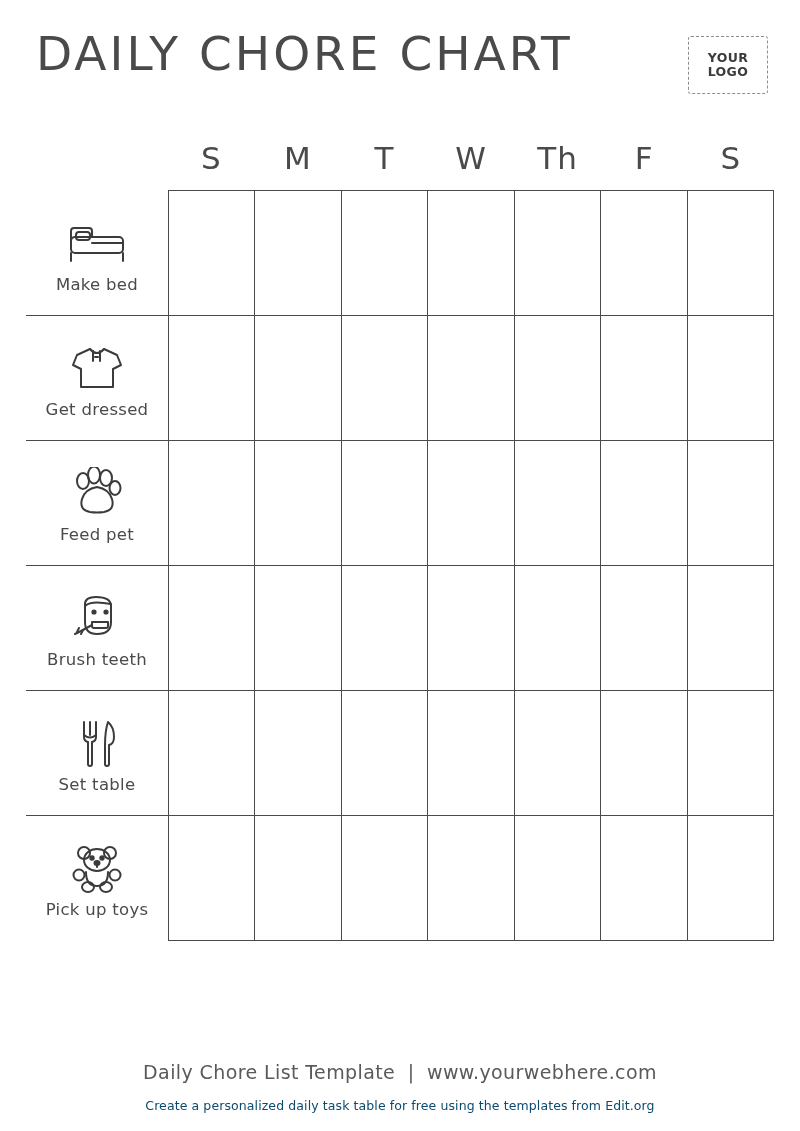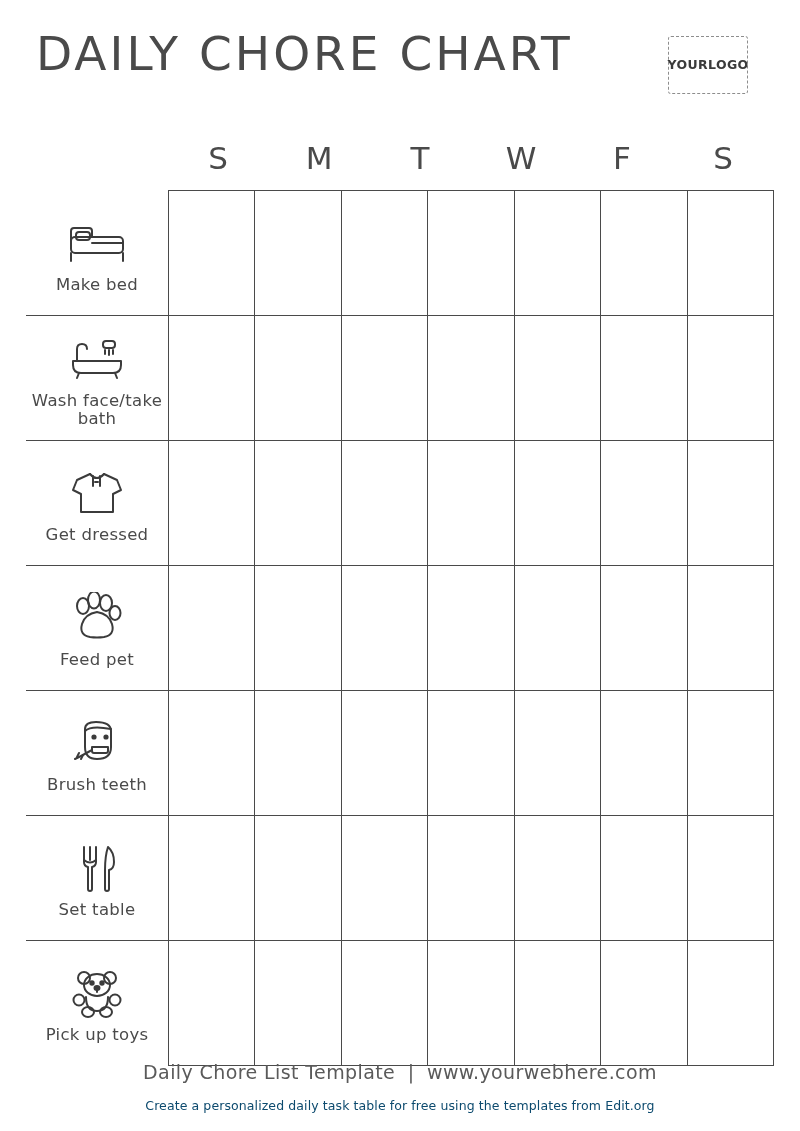--- a/index.html
+++ b/index.html
@@ -38,28 +38,28 @@
     top: 0px;
     font-family: "DejaVu Sans", sans-serif;
     font-size: 47px;
     letter-spacing: 3px;
     color: #4a4a4a;
     font-weight: 400;
     white-space: nowrap;
   }
   .logo-box {
     position: absolute;
-    right: 52px;
+    right: 32px;
     top: 10px;
     width: 78px;
     height: 56px;
     border: 1.5px dashed #8d8d8d;
     border-radius: 3px;
     display: flex;
-    flex-direction: row;
+    flex-direction: column;
     align-items: center;
     justify-content: center;
     line-height: 1.12;
   }
   .logo-box span {
     font-size: 12.5px;
     font-weight: bold;
     letter-spacing: 0.4px;
     color: #3b3b3b;
   }
@@ -161,20 +161,21 @@
       <span>YOUR</span>
       <span>LOGO</span>
     </div>
   </div>
 
   <div class="days">
     <div class="day">S</div>
     <div class="day">M</div>
     <div class="day">T</div>
     <div class="day">W</div>
+    <div class="day">Th</div>
     <div class="day">F</div>
     <div class="day">S</div>
   </div>
 
   <table class="chart">
     <tbody>
 
       <tr>
         <td class="label-cell">
           <div class="chore">
@@ -192,43 +193,20 @@
         </td>
         <td></td>
         <td></td>
         <td></td>
         <td></td>
         <td></td>
         <td></td>
         <td></td>
       </tr>
 
-      <tr>
-        <td class="label-cell">
-          <div class="chore">
-            <div class="icon">
-              <svg width="64" height="48" viewBox="0 0 64 48" fill="none" stroke="#3b3b3b" stroke-width="2" stroke-linecap="round" stroke-linejoin="round">
-                <path d="M8 26 L56 26 L56 30 Q56 38 48 38 L16 38 Q8 38 8 30 Z"></path>
-                <path d="M14 38 L12 43 M50 38 L52 43"></path>
-                <path d="M12 26 L12 14 Q12 9 17 9 Q22 9 22 14"></path>
-                <rect x="38" y="6" width="12" height="7" rx="3"></rect>
-                <path d="M40 15 L40 19 M44 15 L44 20 M48 15 L48 19"></path>
-              </svg>
-            </div>
-            <div class="caption two-line">Wash face/take bath</div>
-          </div>
-        </td>
-        <td></td>
-        <td></td>
-        <td></td>
-        <td></td>
-        <td></td>
-        <td></td>
-        <td></td>
-      </tr>
 
       <tr>
         <td class="label-cell">
           <div class="chore">
             <div class="icon">
               <svg width="56" height="50" viewBox="0 0 56 50" fill="none" stroke="#3b3b3b" stroke-width="2" stroke-linecap="round" stroke-linejoin="round">
                 <path d="M21 6 L8 12 L4 22 L12 26 L12 44 L44 44 L44 26 L52 22 L48 12 L35 6"></path>
                 <path d="M21 6 Q28 14 35 6"></path>
                 <path d="M24 8 L24 18 M31 8 L31 18"></path>
                 <path d="M26 10 L29 10 M26 14 L29 14"></path>

